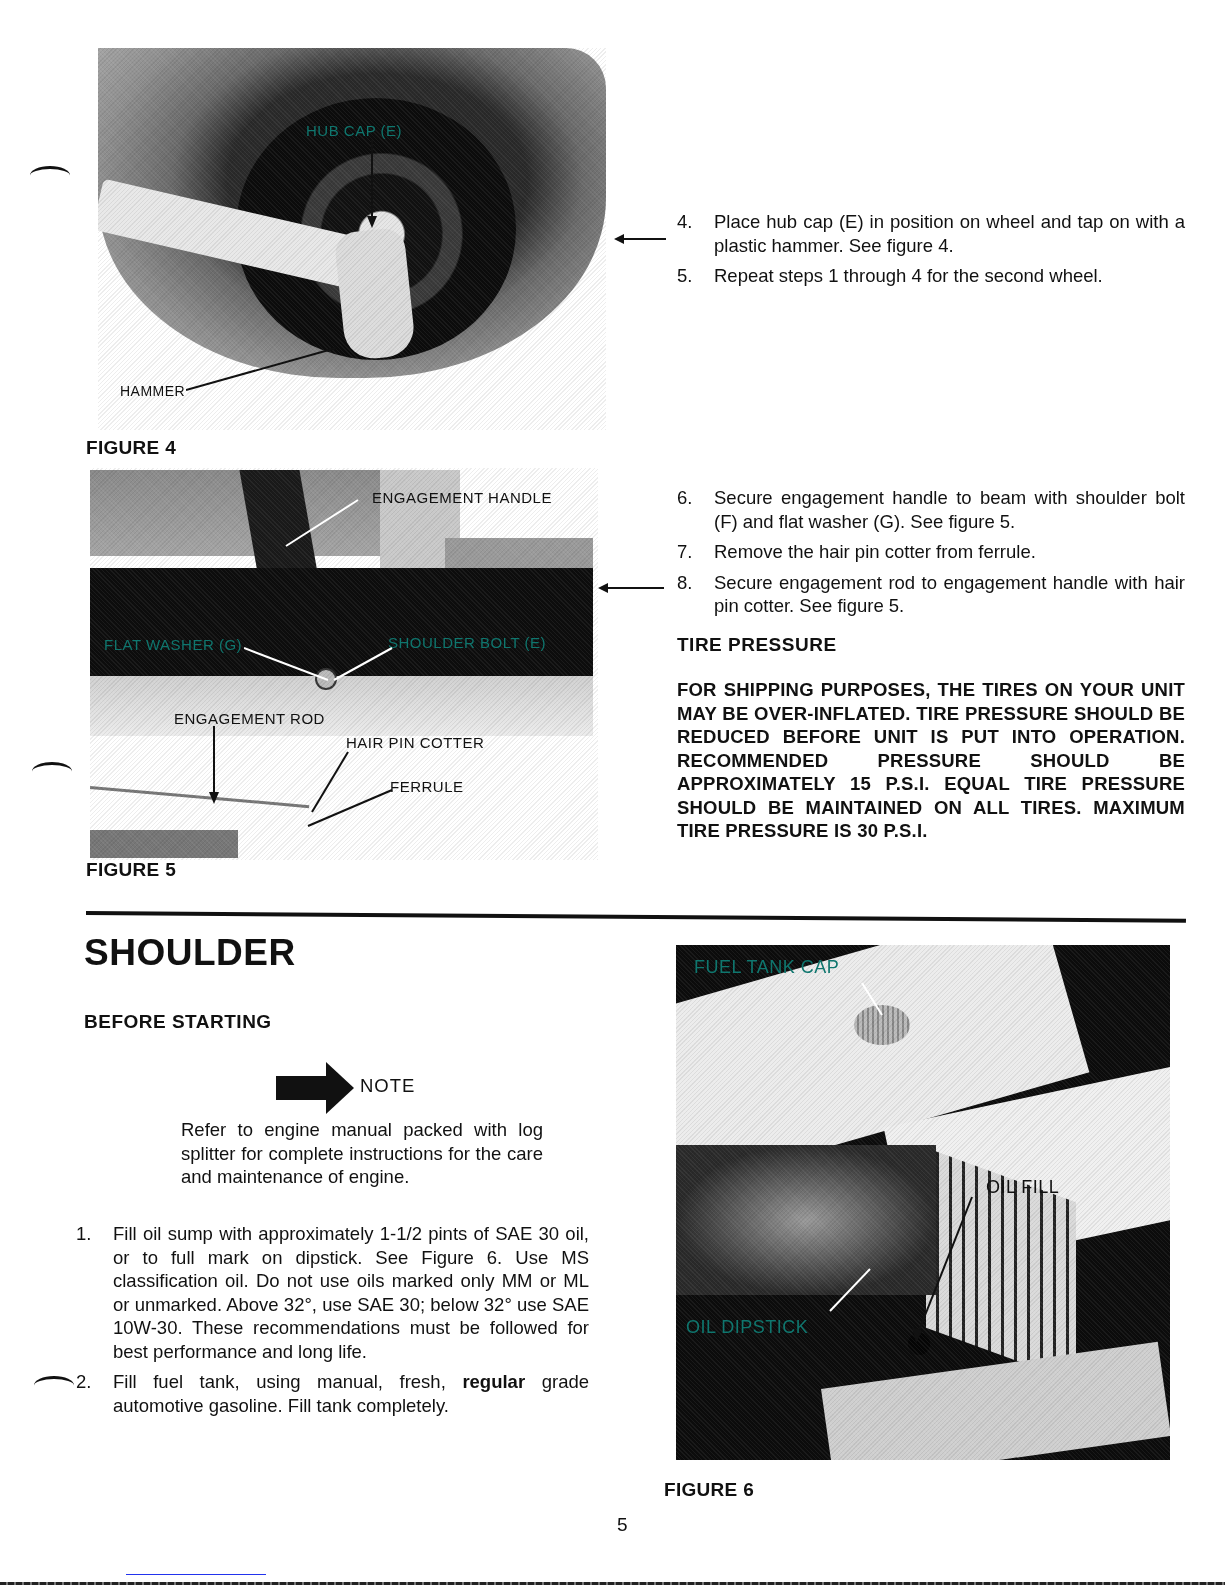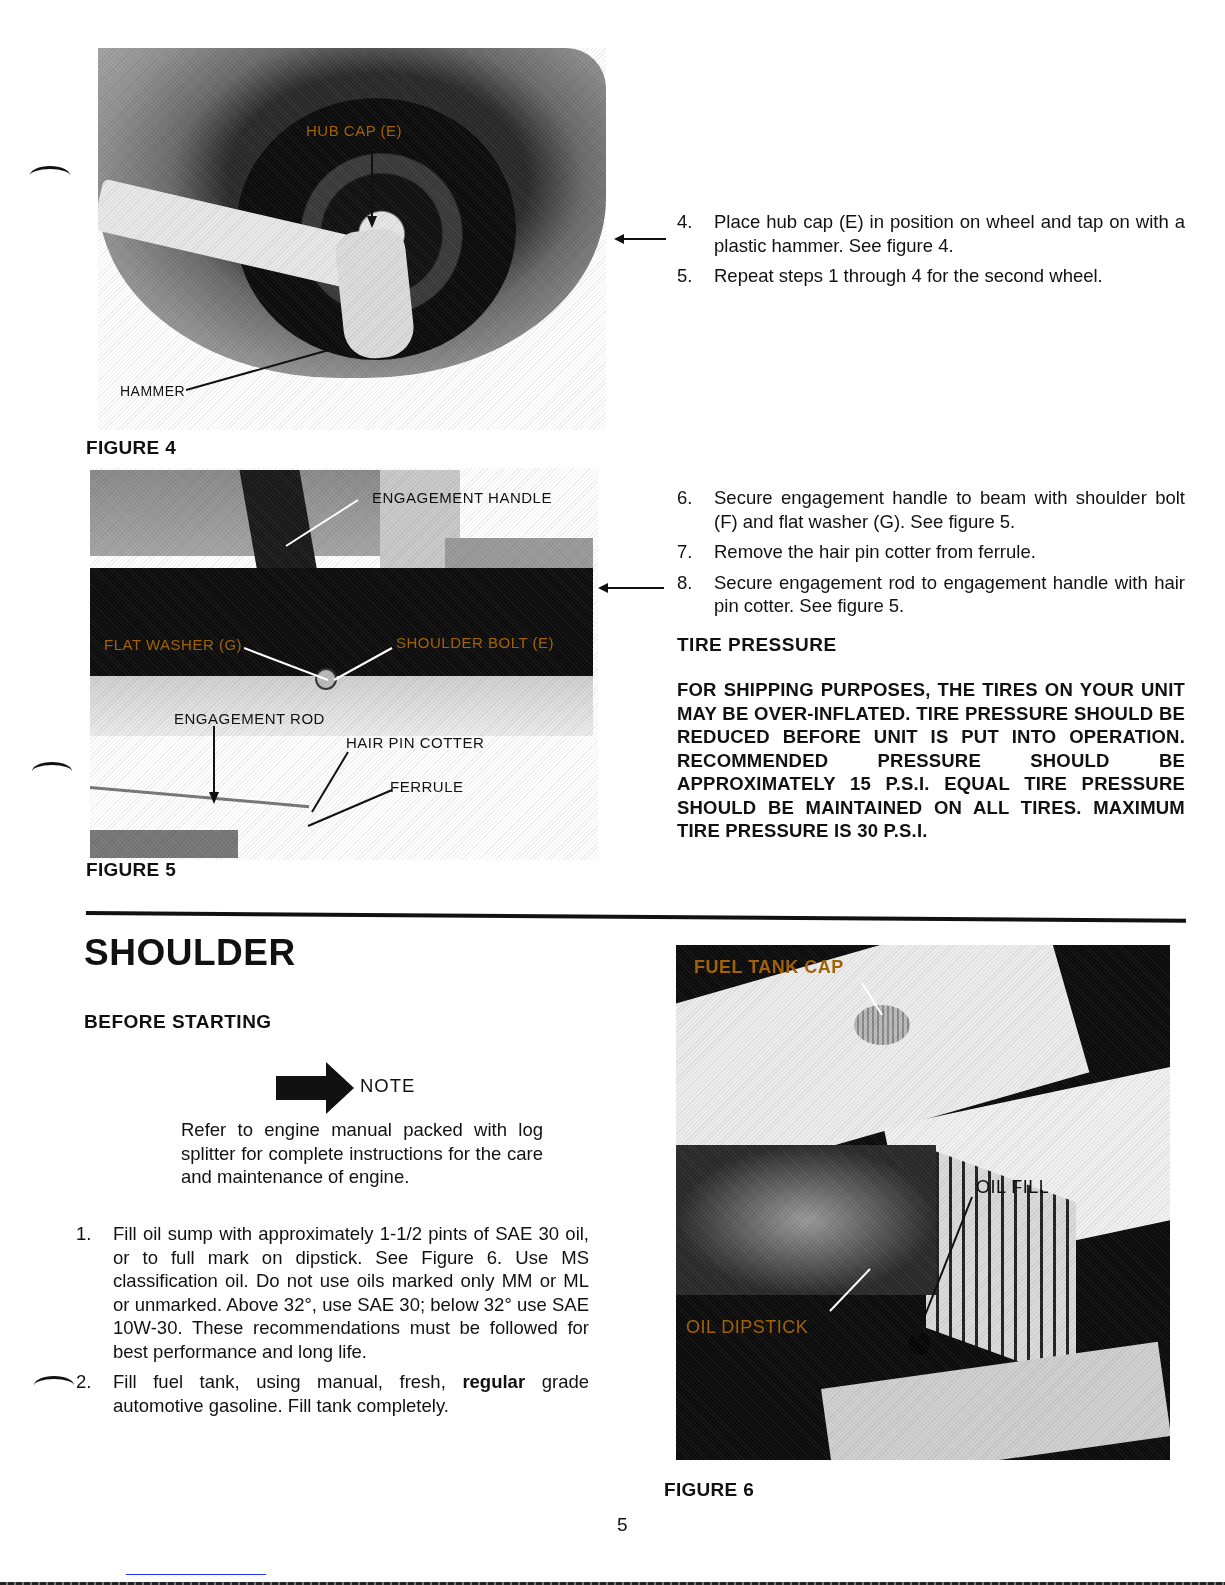--- a/index.html
+++ b/index.html
@@ -15,21 +15,21 @@
     position: absolute; inset: 0;
     background-image:
       repeating-linear-gradient(45deg, rgba(255,255,255,0.06) 0 1px, transparent 1px 3px),
       repeating-linear-gradient(-45deg, rgba(0,0,0,0.07) 0 1px, transparent 1px 3px);
     pointer-events: none;
   }
   .plabel {
     position: absolute; font-size: 15px; letter-spacing: 0.5px; white-space: nowrap;
     font-family: "Liberation Sans", sans-serif;
   }
-  .plabel.light { color: #a16207; }
+  .plabel.light { color: #0f766e; }
   .plabel.dark { color: #111; }
   .plabel.big { font-size: 18px; }
 
   .fig-caption {
     position: absolute; font-weight: bold; font-size: 19px; letter-spacing: 0.3px; text-align: center;
   }
 
   
   .steps { position: absolute; font-size: 18.5px; line-height: 23.5px; }
   .step { display: flex; margin-bottom: 7px; }
@@ -113,21 +113,21 @@
   <div style="position:absolute; left:0; top:362px; width:148px; height:28px; background:#777;"></div>
   <div class="grain"></div>
   <span class="plabel dark" style="left:262px; top:21px;margin-left:20px;">ENGAGEMENT HANDLE</span>
   <svg class="abs" style="left:190px; top:30px;" width="80" height="52">
     <line x1="78" y1="2" x2="6" y2="48" stroke="#fff" stroke-width="2"></line>
   </svg>
   <span class="plabel light" style="left:14px; top:168px;">FLAT WASHER (G)</span>
   <svg class="abs" style="left:154px; top:178px;" width="90" height="40">
     <line x1="0" y1="2" x2="84" y2="34" stroke="#fff" stroke-width="2"></line>
   </svg>
-  <span class="plabel light" style="left:298px; top:166px;margin-left:8px;">SHOULDER BOLT (E)</span>
+  <span class="plabel light" style="left:298px; top:166px;">SHOULDER BOLT (E)</span>
   <svg class="abs" style="left:240px; top:178px;" width="64" height="40">
     <line x1="62" y1="2" x2="4" y2="34" stroke="#fff" stroke-width="2"></line>
   </svg>
   <span class="plabel dark" style="left:84px; top:242px;">ENGAGEMENT ROD</span>
   <svg class="abs" style="left:118px; top:258px;" width="12" height="80">
     <line x1="6" y1="0" x2="6" y2="70" stroke="#111" stroke-width="2"></line>
     <polygon points="1,66 11,66 6,78" fill="#111"></polygon>
   </svg>
   <span class="plabel dark" style="left:256px; top:266px;">HAIR PIN COTTER</span>
   <svg class="abs" style="left:218px; top:282px;" width="44" height="66">
@@ -190,25 +190,25 @@
 
 <div class="photo" style="left:676px; top:945px; width:494px; height:515px; background:#0c0c0c;">
   <div style="position:absolute; left:-40px; top:70px; width:420px; height:180px; background:#ececec; transform:rotate(-16deg); transform-origin:left top;"></div>
   <div style="position:absolute; left:178px; top:60px; width:56px; height:40px; border-radius:50%; background:repeating-linear-gradient(90deg,#bbb 0 3px,#888 3px 5px);"></div>
   <div style="position:absolute; left:220px; top:150px; width:300px; height:150px; background:#f0f0f0; transform:rotate(-12deg);"></div>
   <div style="position:absolute; left:250px; top:230px; width:150px; height:180px; background:repeating-linear-gradient(90deg,#dadada 0 10px,#222 10px 13px); transform:skewY(20deg);"></div>
   <div style="position:absolute; left:0; top:200px; width:260px; height:150px; background:radial-gradient(ellipse at 50% 50%, #9a9a9a, #2a2a2a 70%);"></div>
   <div style="position:absolute; left:150px; top:420px; width:340px; height:95px; background:#cfcfcf; transform:rotate(-8deg);"></div>
   <div style="position:absolute; left:232px; top:388px; width:22px; height:22px; border-radius:50%; background:#050505;"></div>
   <div class="grain"></div>
-  <span class="plabel light big" style="left:18px; top:12px;font-weight:bold;">FUEL TANK CAP</span>
+  <span class="plabel light big" style="left:18px; top:12px;">FUEL TANK CAP</span>
   <svg class="abs" style="left:182px; top:36px;" width="30" height="40">
     <line x1="4" y1="2" x2="24" y2="34" stroke="#fff" stroke-width="2"></line>
   </svg>
-  <span class="plabel dark big" style="left:300px; top:232px;">OIL FILL</span>
+  <span class="plabel dark big" style="left:310px; top:232px;">OIL FILL</span>
   <svg class="abs" style="left:232px; top:250px;" width="70" height="150">
     <line x1="64" y1="2" x2="10" y2="138" stroke="#111" stroke-width="2"></line>
     <polygon points="4,132 14,136 8,148" fill="#111"></polygon>
   </svg>
   <span class="plabel light big" style="left:10px; top:372px;">OIL DIPSTICK</span>
   <svg class="abs" style="left:150px; top:320px;" width="50" height="50">
     <line x1="4" y1="46" x2="44" y2="4" stroke="#fff" stroke-width="2"></line>
   </svg>
 </div>
 <div class="fig-caption" style="left:664px; top:1479px;">FIGURE 6</div>

